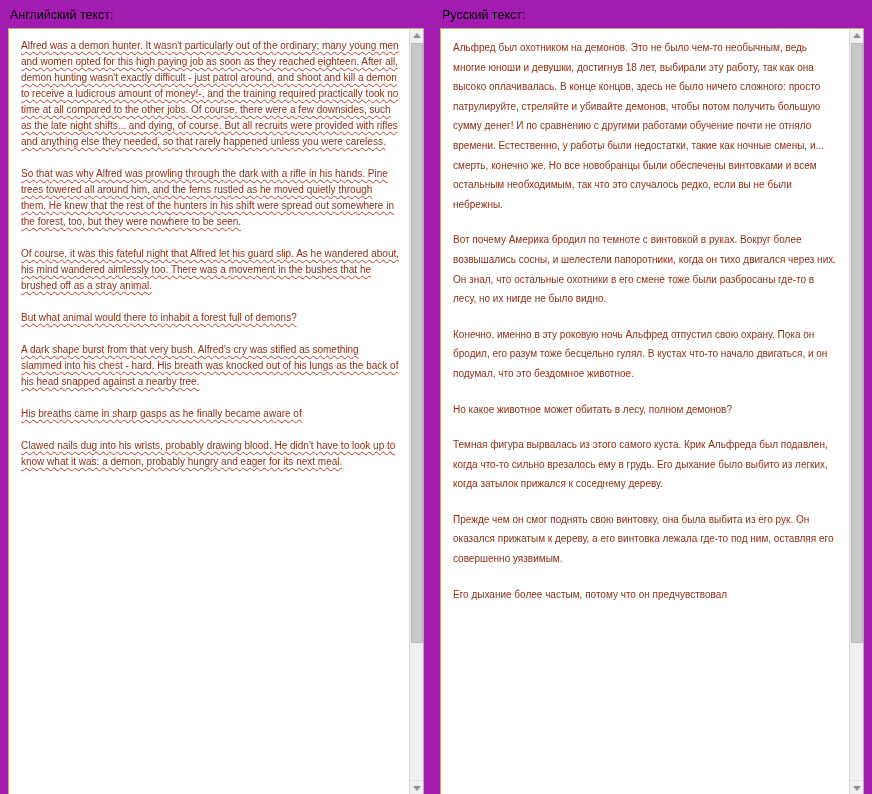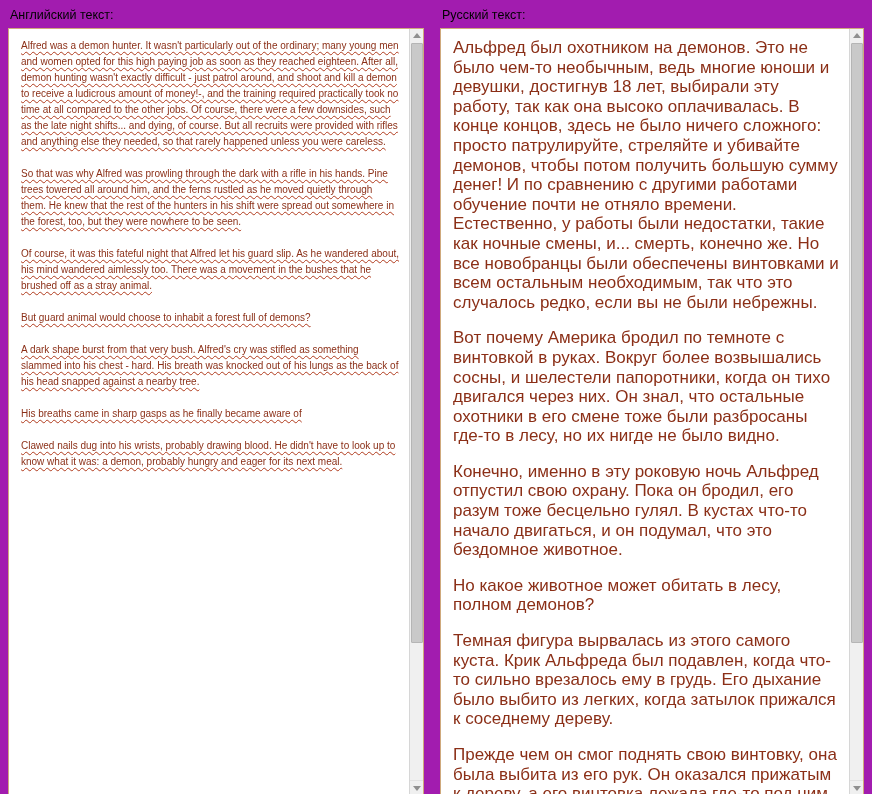--- a/index.html
+++ b/index.html
@@ -70,21 +70,21 @@
   p {
     margin: 0 0 16px 0;
   }
   .en p {
     font-size: 10px;
     line-height: 16px;
     color: #8b2f17;
     font-family: "Liberation Sans", sans-serif;
   }
   .ru p {
-    font-size: 17px;
+    font-size: 10px;
     line-height: 19.6px;
     color: #8b2f17;
     font-family: "Liberation Sans", sans-serif;
   }
   
   .sq {
     text-decoration: underline;
     text-decoration-style: wavy;
     text-decoration-color: #b03a1c;
     text-decoration-thickness: 1px;
@@ -155,21 +155,21 @@
 <div class="page">
   <div class="columns">
 
     <div class="col col-left">
       <div class="col-label">Английский текст:</div>
       <div class="text-box box-left">
         <div class="text-inner en">
           <p class="sq">Alfred was a demon hunter. It wasn't particularly out of the ordinary; many young men and women opted for this high paying job as soon as they reached eighteen. After all, demon hunting wasn't exactly difficult - just patrol around, and shoot and kill a demon to receive a ludicrous amount of money!-, and the training required practically took no time at all compared to the other jobs. Of course, there were a few downsides, such as the late night shifts... and dying, of course. But all recruits were provided with rifles and anything else they needed, so that rarely happened unless you were careless.</p>
           <p class="sq">So that was why Alfred was prowling through the dark with a rifle in his hands. Pine trees towered all around him, and the ferns rustled as he moved quietly through them. He knew that the rest of the hunters in his shift were spread out somewhere in the forest, too, but they were nowhere to be seen.</p>
           <p class="sq">Of course, it was this fateful night that Alfred let his guard slip. As he wandered about, his mind wandered aimlessly too. There was a movement in the bushes that he brushed off as a stray animal.</p>
-          <p class="sq">But guard animal would choose to inhabit a forest full of demons?</p>
+          <p class="sq">But what animal would there to inhabit a forest full of demons?</p>
           <p class="sq">A dark shape burst from that very bush. Alfred's cry was stifled as something slammed into his chest - hard. His breath was knocked out of his lungs as the back of his head snapped against a nearby tree.</p>
           <p class="sq">His breaths came in sharp gasps as he finally became aware of</p>
           <p class="sq">Clawed nails dug into his wrists, probably drawing blood. He didn't have to look up to know what it was: a demon, probably hungry and eager for its next meal.</p>
         </div>
         <div class="scrollbar">
           <div class="sb-arrow top">
               <span class="tri"></span>
             </div>
           <div class="sb-track">
             <div class="sb-thumb" style="top:0px; height:600px;"></div>

